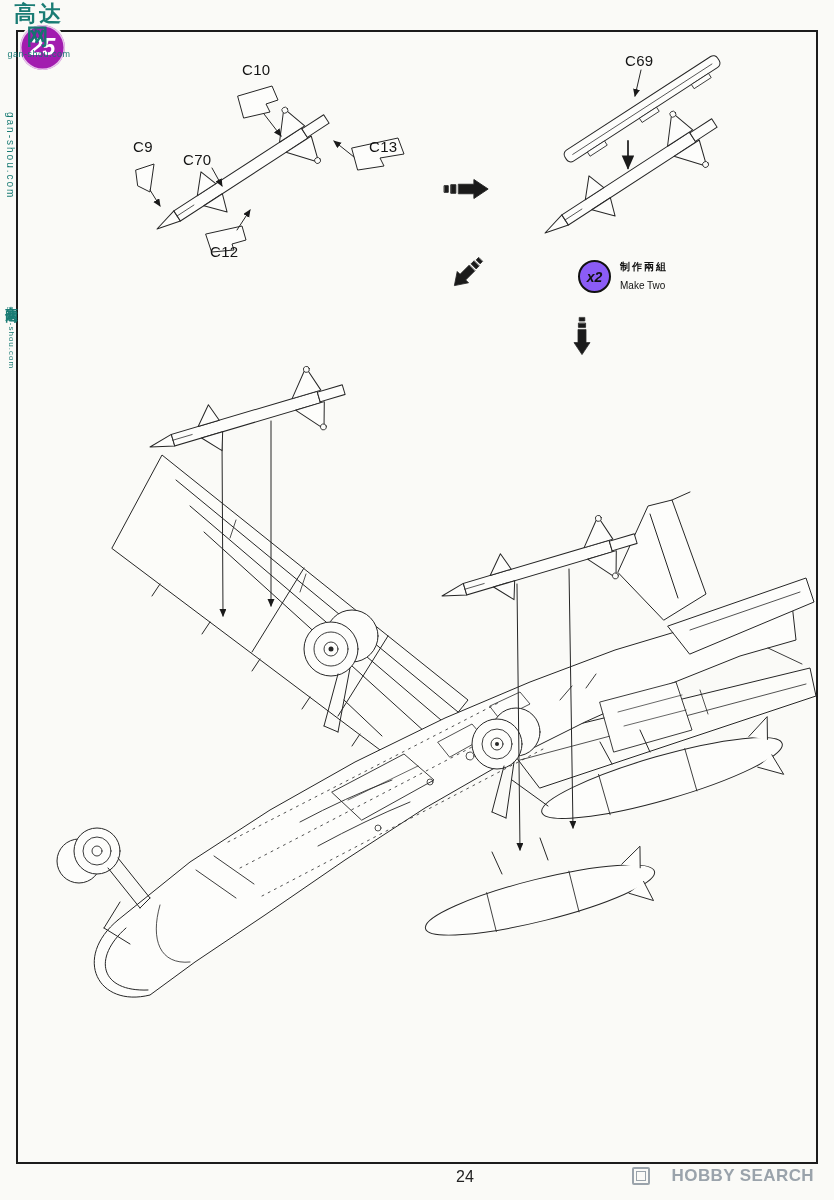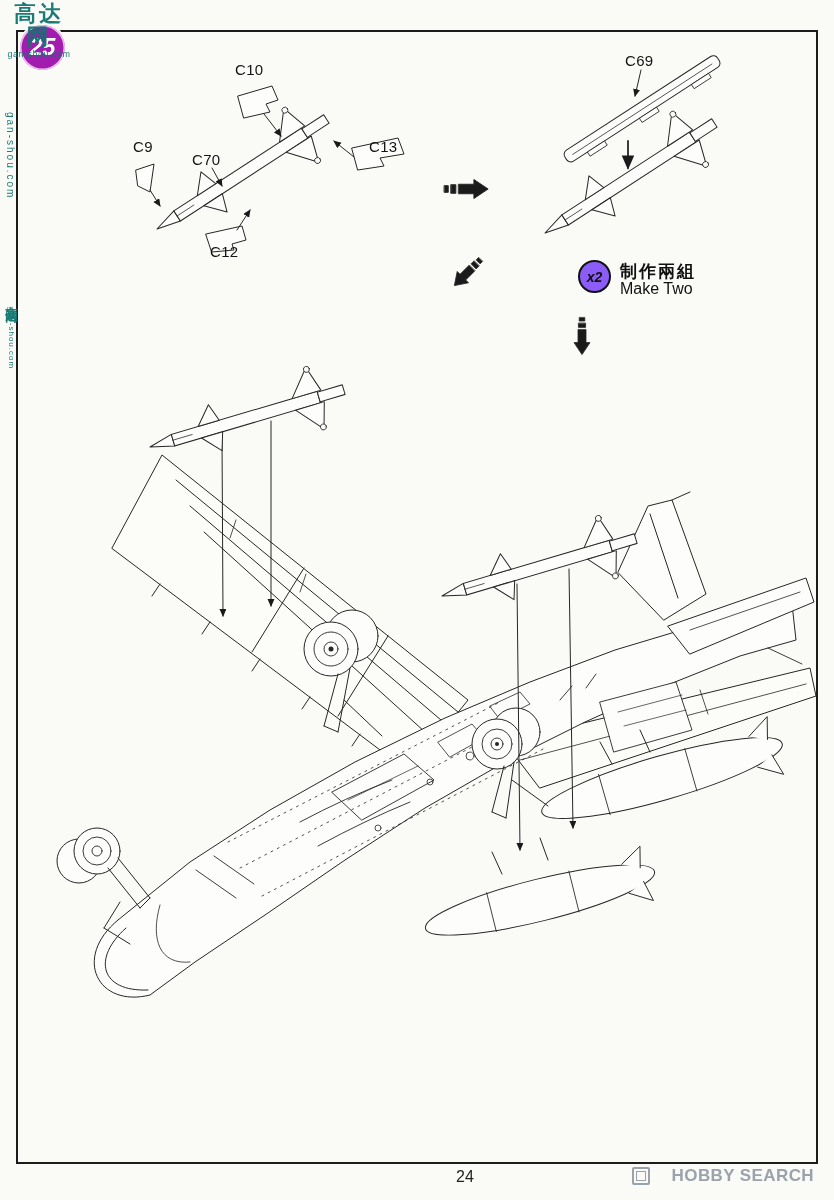--- a/index.html
+++ b/index.html
@@ -8,22 +8,22 @@
   .frame{position:absolute;left:16px;top:30px;width:798px;height:1130px;border:2px solid #1c1c1c;}
   .illustration{position:absolute;left:0;top:0;width:834px;height:1200px;}
   .step-badge{position:absolute;left:20px;top:25px;width:45px;height:45px;background:#a21caf;
         color:#fff;border-radius:50%;display:flex;align-items:center;justify-content:center;
         font-size:23px;font-weight:700;font-style:italic;
         box-shadow:0 0 0 2px #fafaf7, inset 0 0 0 1.5px rgba(255,255,255,.75);}
   .part-label{position:absolute;font-size:15px;color:#141414;letter-spacing:.3px;}
   .x2-badge{position:absolute;left:578px;top:260px;width:29px;height:29px;border:2.5px solid #111;
         border-radius:50%;display:flex;align-items:center;justify-content:center;
         font-size:14px;font-weight:700;font-style:italic;color:#111;background:#8b5cf6;}
-  .inst-zh{position:absolute;left:620px;top:260px;font-size:17px;color:#111;letter-spacing:2px;font-weight:600;}
-  .inst-en{position:absolute;left:620px;top:280px;font-size:16px;color:#111;}
+  .inst-zh{position:absolute;left:620px;top:260px;font-size:10px;color:#111;letter-spacing:2px;font-weight:600;}
+  .inst-en{position:absolute;left:620px;top:280px;font-size:10px;color:#111;}
   .page-number{position:absolute;left:0;top:1168px;width:100%;text-align:center;font-size:16px;color:#222;padding-left:48px;}
   .brand{position:absolute;right:20px;top:1166px;display:flex;align-items:center;gap:22px;
         color:#9aa3ab;font-weight:700;font-size:17px;letter-spacing:.4px;}
   .brand-icon{width:14px;height:14px;border:2.5px solid #9aa3ab;border-radius:2px;position:relative;}
   .brand-icon::after{content:"";position:absolute;left:2px;top:2px;right:2px;bottom:2px;border:1.5px solid #9aa3ab;}
   .wm{position:absolute;color:#0f766e;opacity:.95;}
   .wm1{left:2px;top:2px;width:74px;text-align:center;}
   .wm1-chars{font-size:22px;font-weight:700;letter-spacing:3px;line-height:1.05;}
   .wm1-url{font-size:9px;margin-top:1px;letter-spacing:.5px;}
   .wm2{left:5px;top:112px;writing-mode:vertical-rl;font-size:10px;letter-spacing:2px;}
@@ -222,24 +222,24 @@
       <use href="#blockArrow" transform="translate(472,189) scale(0.95)"></use>
       <use href="#blockArrow" transform="translate(464,276) rotate(135) scale(0.8)"></use>
       <use href="#blockArrow" transform="translate(582,341) rotate(90) scale(0.8)"></use>
     </g>
   </svg>
 
   <div class="step-badge">
     <span>25</span>
   </div>
 
-  <span class="part-label" style="left:235px;top:61px">C10</span>
+  <span class="part-label" style="left:242px;top:61px">C10</span>
   <span class="part-label" style="left:369px;top:138px">C13</span>
   <span class="part-label" style="left:133px;top:138px">C9</span>
-  <span class="part-label" style="left:192px;top:151px">C70</span>
+  <span class="part-label" style="left:183px;top:151px">C70</span>
   <span class="part-label" style="left:210px;top:243px">C12</span>
   <span class="part-label" style="left:625px;top:52px">C69</span>
 
   <div class="x2-badge">x2</div>
   <div class="inst-zh">制作兩組</div>
   <div class="inst-en">Make Two</div>
 
   <div class="wm wm1">
     <div class="wm1-chars">高达网</div>
     <div class="wm1-url">gan-shou.com</div>

